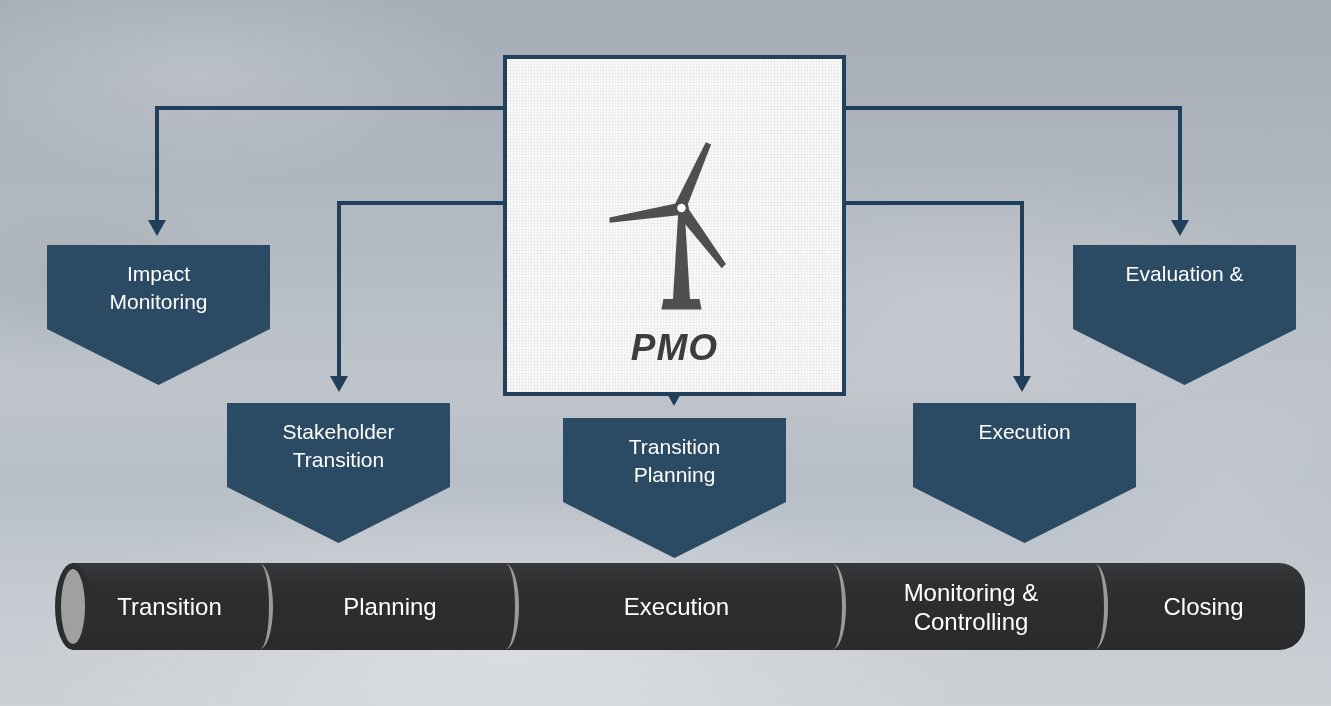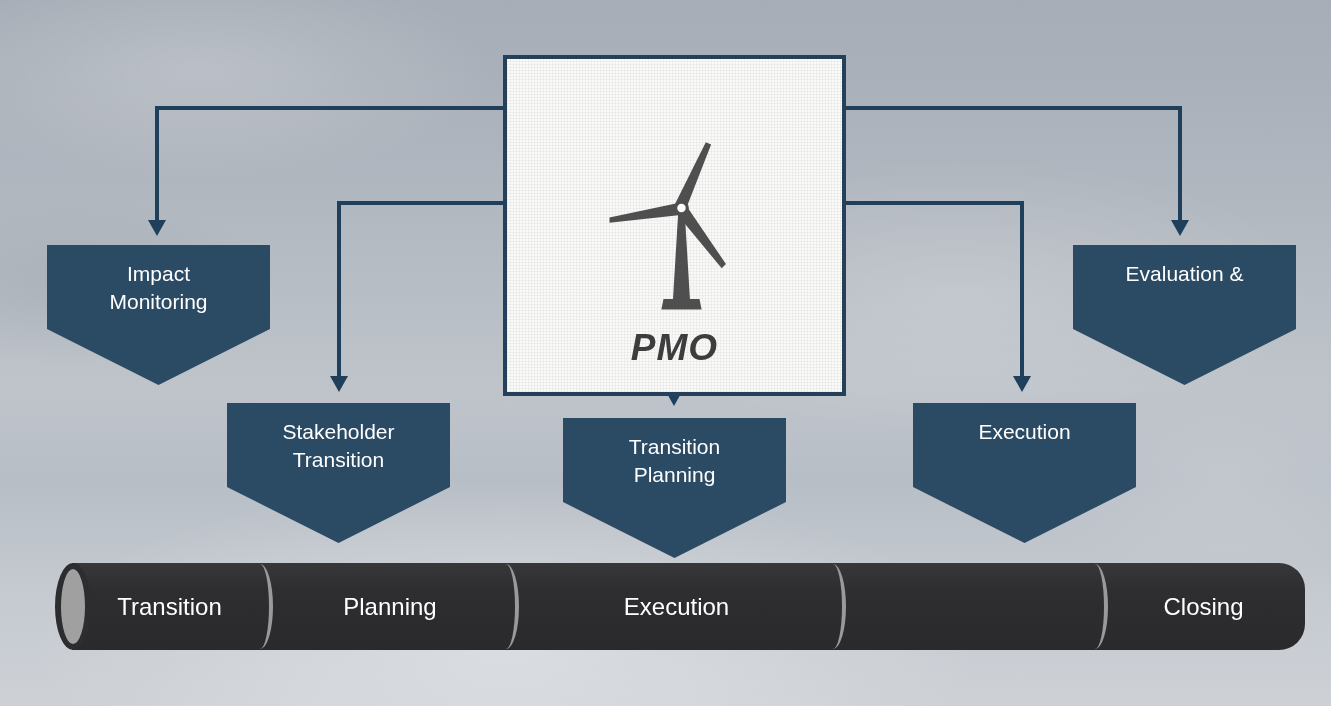--- a/index.html
+++ b/index.html
@@ -138,15 +138,16 @@
   <div class="pipe"></div>
   <div class="pipe-cap"></div>
   <div class="pipe-divider" style="left:247px"></div>
   <div class="pipe-divider" style="left:493px"></div>
   <div class="pipe-divider" style="left:820px"></div>
   <div class="pipe-divider" style="left:1082px"></div>
 
   <div class="pipe-label" style="left:72px;width:195px">Transition</div>
   <div class="pipe-label" style="left:267px;width:246px">Planning</div>
   <div class="pipe-label" style="left:513px;width:327px">Execution</div>
+  <div class="pipe-label" style="left:845px;width:252px">Monitoring &amp; Controlling</div>
   <div class="pipe-label" style="left:1102px;width:203px">Closing</div>
 
 </div>
 
 </body></html>

